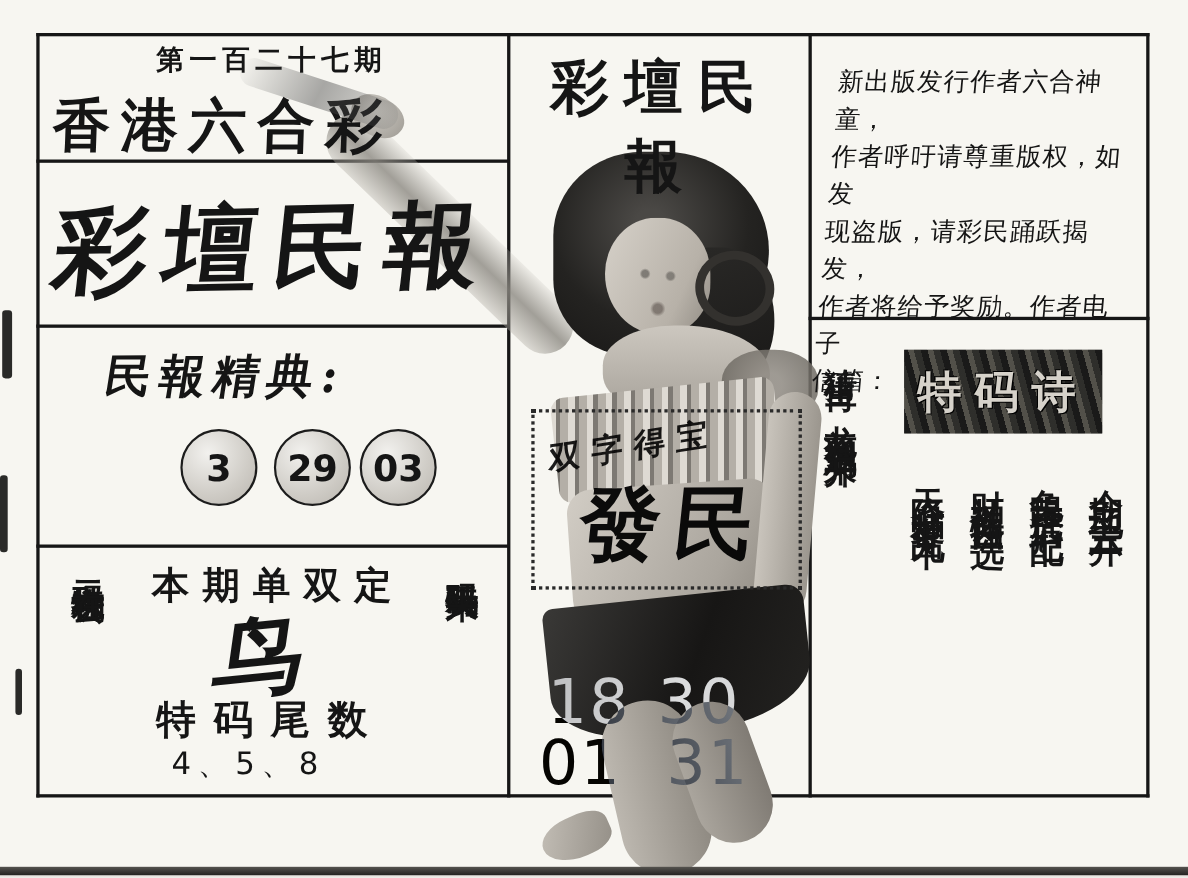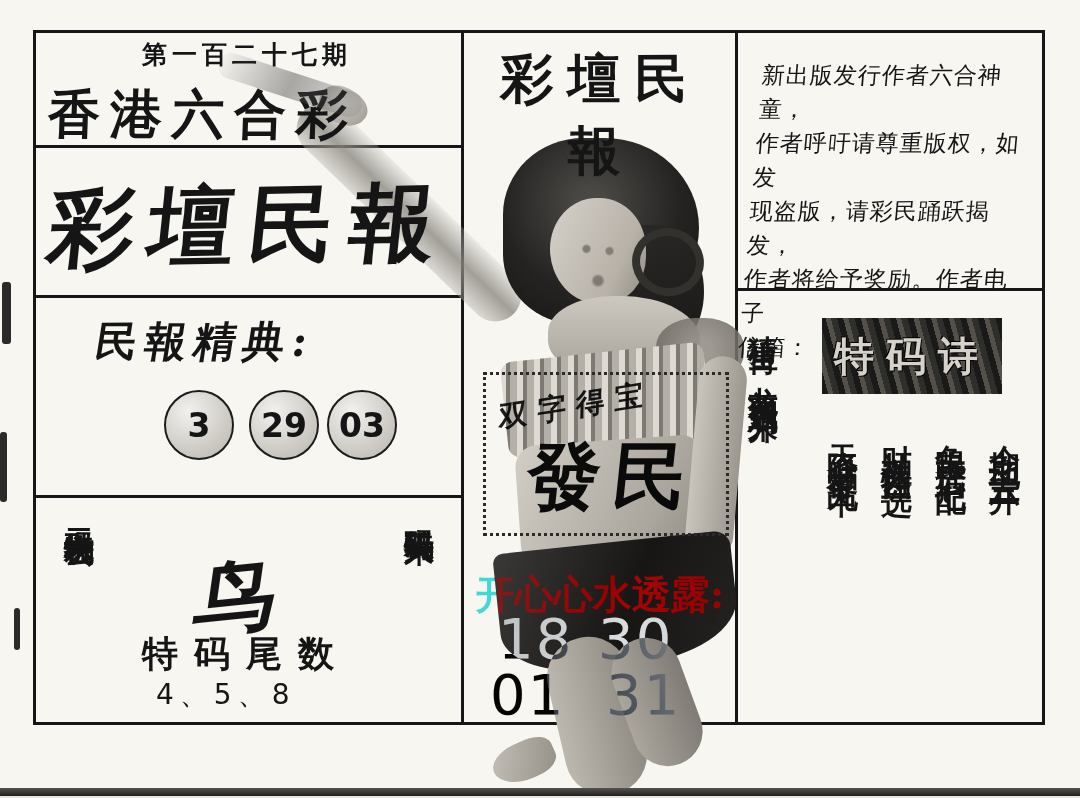--- a/index.html
+++ b/index.html
@@ -33,21 +33,21 @@
              font-family:"DejaVu Sans",sans-serif;}
   
   .zodiac-title{left:468px;top:44px;width:266px;font-size:53px;font-weight:bold;letter-spacing:14px;z-index:4;}
   .shape{position:absolute;z-index:3;}
   .dotted-box{left:483px;top:372px;width:240px;height:158px;border:3px dotted #2a2a2a;z-index:4;}
   .cap-small{left:498px;top:386px;font-size:29px;letter-spacing:10px;font-weight:bold;color:#1d1d1d;
              transform:rotate(-9deg) skewX(-10deg);mix-blend-mode:multiply;z-index:4;}
   .cap-big{left:500px;top:428px;width:226px;text-align:center;font-size:74px;font-weight:bold;
            letter-spacing:12px;color:#0e0e0e;transform:skewX(-6deg);mix-blend-mode:multiply;z-index:4;}
   .reveal-title{left:463px;top:568px;width:274px;text-align:center;font-size:39px;font-weight:bold;
-                color:#b91c1c;mix-blend-mode:difference;z-index:4;}
+                color:#000000;mix-blend-mode:difference;z-index:4;}
   .rev-num{position:absolute;font-family:"DejaVu Sans",sans-serif;font-size:56px;font-weight:400;
            color:#f2f2f2;mix-blend-mode:difference;z-index:4;letter-spacing:2px;}
   
   .notice{left:750px;top:58px;width:286px;font-size:23px;line-height:34px;letter-spacing:1px;
           transform:skewX(-5deg);z-index:4;}
   .guess{left:742px;top:312px;height:400px;writing-mode:vertical-rl;font-size:30px;
          letter-spacing:5px;font-weight:bold;z-index:4;}
   .poem-title{left:822px;top:318px;width:180px;height:76px;z-index:4;display:flex;
         align-items:center;justify-content:center;font-size:40px;font-weight:bold;letter-spacing:12px;
         color:#d6d2ca;text-shadow:1px 1px 0 #000,-1px -1px 0 #000;
@@ -124,20 +124,21 @@
   <div class="abs lottery">香港六合彩</div>
   <div class="abs streak"></div>
   <div class="abs masthead ctr">彩壇民報</div>
 
   <div class="abs boutique-title">民報精典:</div>
   <div class="ball" style="left:164px;">3</div>
   <div class="ball" style="left:249px;">29</div>
   <div class="ball" style="left:327px;">03</div>
 
   <div class="vslogan" style="left:58px;top:506px;height:210px;">二六特码玄机在</div>
+  <div class="abs oe-head">本期单双定</div>
   <div class="abs big-char">鸟</div>
   <div class="abs tail-title">特码尾数</div>
   <div class="abs tail-nums">4、5、8</div>
   <div class="vslogan" style="left:398px;top:506px;height:200px;">特码大双码来</div>
 
   <div class="shape arm"></div>
   <div class="shape hand"></div>
   <div class="shape hair"></div>
   <div class="shape hair2"></div>
   <div class="shape face"></div>

